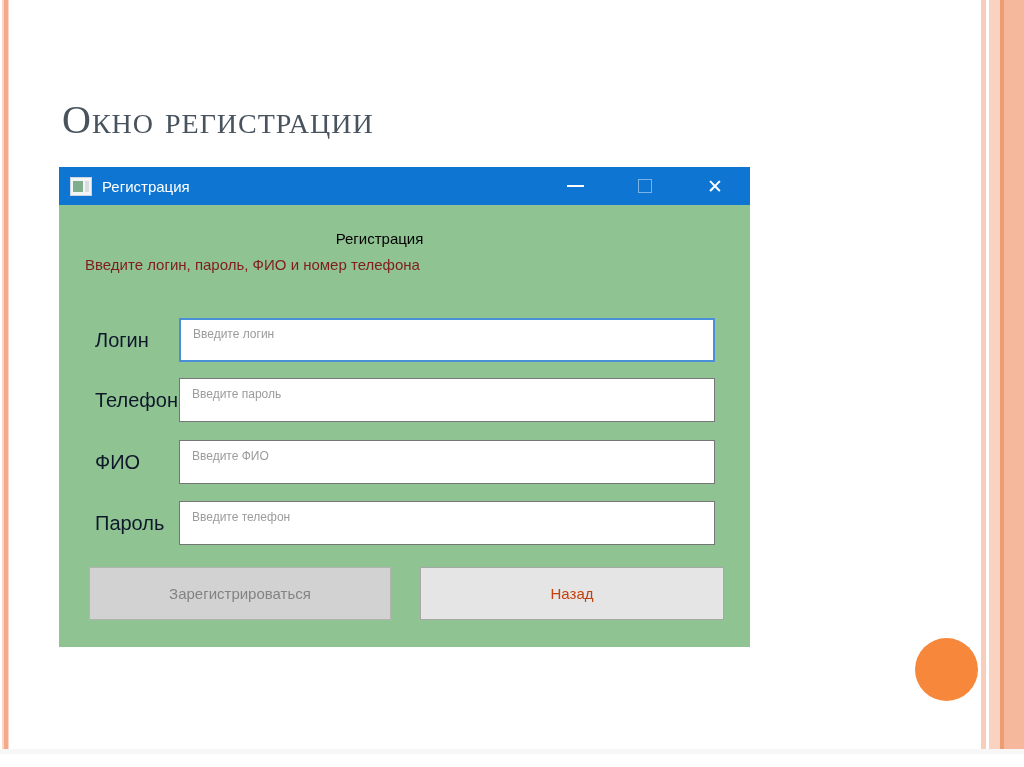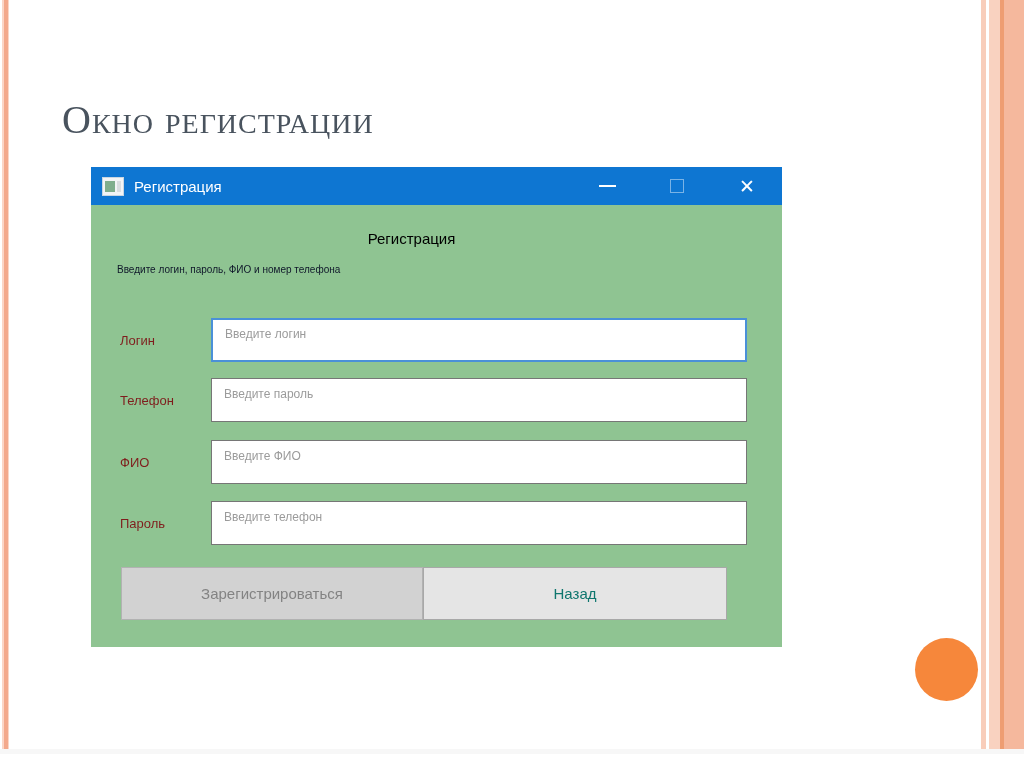--- a/index.html
+++ b/index.html
@@ -50,21 +50,21 @@
     font-weight: 400;
     font-size: 40px;
     letter-spacing: 1px;
     color: #49535e;
     line-height: 1.2;
   }
 
   
   .window {
     position: absolute; left: 59px; top: 167px;
-    width: 691px; height: 480px; margin-left: 32px;
+    width: 691px; height: 480px;
   }
   .titlebar {
     position: relative;
     height: 38px;
     background: #0e76d2;
     display: flex;
     align-items: center;
     padding-left: 11px;
     box-sizing: border-box;
   }
@@ -110,28 +110,28 @@
     position: relative;
     height: 442px;
     background: #8fc492;
   }
   .form-heading {
     position: absolute; top: 25px; left: 0; right: 50px;
     text-align: center;
     font-size: 15px; color: #000000;
   }
   .form-instruction {
-    position: absolute; top: 59px; left: 26px;
-    font-size: 10px; color: #0f172a;
+    position: absolute; top: 51px; left: 26px;
+    font-size: 15px; color: #7f1d1d;
   }
   .field-row { position: absolute; left: 0; height: 44px; }
   .field-row .f-label {
-    position: absolute; left: 29px; top: 0; height: 100%;
+    position: absolute; left: 36px; top: 0; height: 100%;
     display: flex; align-items: center;
-    font-size: 13px; color: #7f1d1d;
+    font-size: 20px; color: #0f172a;
   }
   .field-row .f-input {
     position: absolute; left: 120px; top: 0;
     width: 536px; height: 44px;
     box-sizing: border-box;
     border: 1px solid #767676;
     background: #ffffff;
     font-family: "Liberation Sans", "DejaVu Sans", sans-serif;
     font-size: 12px;
     color: #1a1a1a;
@@ -154,23 +154,23 @@
     display: flex; align-items: center; justify-content: center;
     box-sizing: border-box;
     text-align: center;
   }
   .btn-register {
     left: 30px; width: 302px;
     background: #d2d2d2;
     color: #838383;
   }
   .btn-back {
-    left: 332px; width: 304px;
+    left: 361px; width: 304px;
     background: #e5e5e5;
-    color: #0f766e;
+    color: #c2410c;
     border-color: #a8a8a8;
   }
 </style>
 </head>
 <body>
 
 <div class="slide">
 
   <div class="stripe-left"></div>
   <div class="stripe-right"></div>

